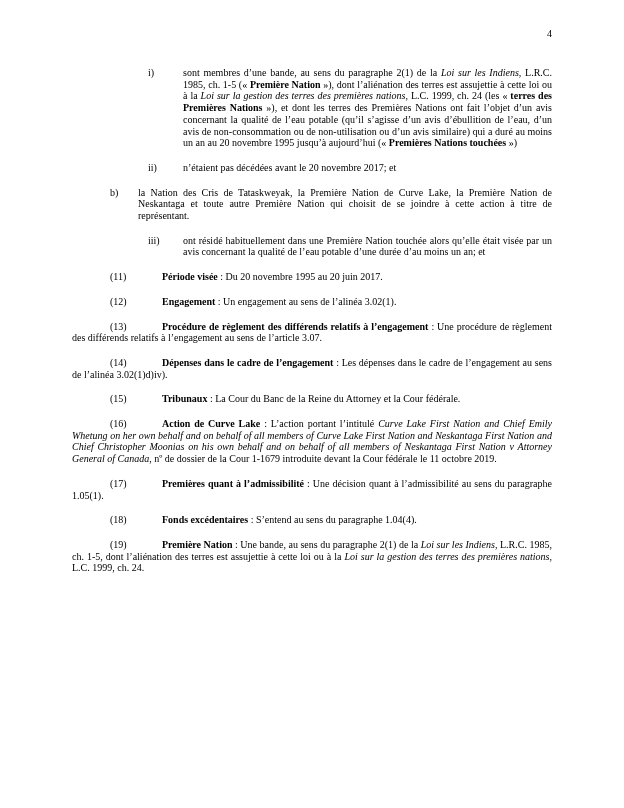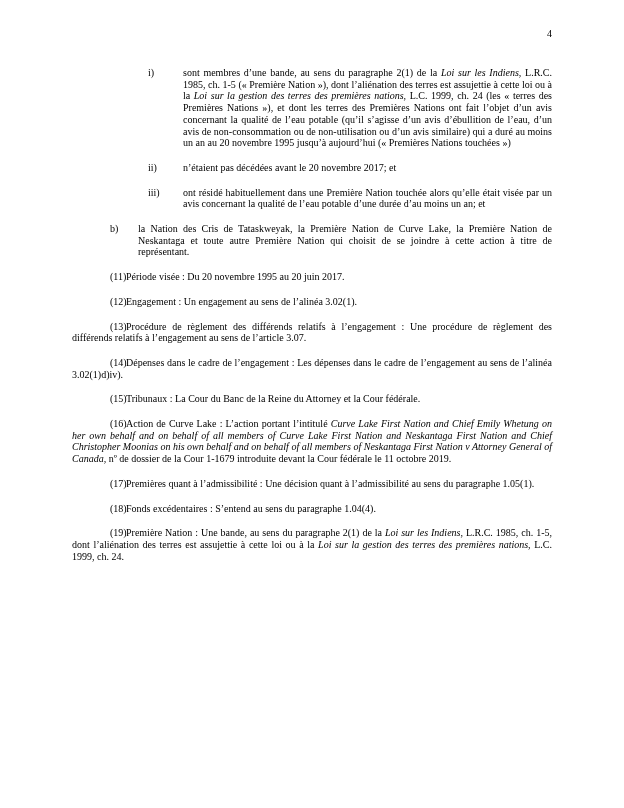--- a/index.html
+++ b/index.html
@@ -30,21 +30,21 @@
     line-height: 11.7px;
   }
   .block {
     text-align: justify;
     margin: 0 0 13px 0;
   }
   
   .numbered-definition { text-indent: 38px; }
   .numbered-definition .marker {
     display: inline-block;
-    width: 16px;
+    width: 52px;
     text-indent: 0;
   }
   
   .sub-item-roman {
     margin-left: 111px;
     text-indent: -35px;
   }
   .sub-item-roman .marker {
     display: inline-block;
     width: 35px;
@@ -53,34 +53,34 @@
   
   .sub-item-letter {
     margin-left: 66px;
     text-indent: -28px;
   }
   .sub-item-letter .marker {
     display: inline-block;
     width: 28px;
     text-indent: 0;
   }
-  .seg-bold { font-weight: normal; }
+  .seg-bold { font-weight: bold; }
   .seg-italic { font-style: italic; }
   .seg-normal { font-weight: normal; font-style: normal; margin-top: 12px; }
 </style>
 </head>
 <body>
 
 <div class="page">
   <div class="page-number">4</div>
   <div class="doc-body">
       <div class="block sub-item-roman"><span class="marker">i)</span><span class="content"><span class="seg-normal">sont membres d’une bande, au sens du paragraphe 2(1) de la </span><span class="seg-italic">Loi sur les Indiens</span><span class="seg-normal">, L.R.C. 1985, ch. 1-5 (« </span><span class="seg-bold">Première Nation</span><span class="seg-normal"> »), dont l’aliénation des terres est assujettie à cette loi ou à la </span><span class="seg-italic">Loi sur la gestion des terres des premières nations</span><span class="seg-normal">, L.C. 1999, ch. 24 (les « </span><span class="seg-bold">terres des Premières Nations</span><span class="seg-normal"> »), et dont les terres des Premières Nations ont fait l’objet d’un avis concernant la qualité de l’eau potable (qu’il s’agisse d’un avis d’ébullition de l’eau, d’un avis de non-consommation ou de non-utilisation ou d’un avis similaire) qui a duré au moins un an au 20 novembre 1995 jusqu’à aujourd’hui (« </span><span class="seg-bold">Premières Nations touchées</span><span class="seg-normal"> »)</span></span></div>
       <div class="block sub-item-roman"><span class="marker">ii)</span><span class="content"><span class="seg-normal">n’étaient pas décédées avant le 20 novembre 2017; et</span></span></div>
+      <div class="block sub-item-letter"><span class="marker">b)</span><span class="content"><span class="seg-normal">la Nation des Cris de Tataskweyak, la Première Nation de Curve Lake, la Première Nation de Neskantaga et toute autre Première Nation qui choisit de se joindre à cette action à titre de représentant.</span></span></div>
       <div class="block sub-item-roman"><span class="marker">iii)</span><span class="content"><span class="seg-normal">ont résidé habituellement dans une Première Nation touchée alors qu’elle était visée par un avis concernant la qualité de l’eau potable d’une durée d’au moins un an; et</span></span></div>
-      <div class="block sub-item-letter"><span class="marker">b)</span><span class="content"><span class="seg-normal">la Nation des Cris de Tataskweyak, la Première Nation de Curve Lake, la Première Nation de Neskantaga et toute autre Première Nation qui choisit de se joindre à cette action à titre de représentant.</span></span></div>
       <div class="block numbered-definition"><span class="marker">(11)</span><span class="content"><span class="seg-bold">Période visée</span><span class="seg-normal"> : Du 20 novembre 1995 au 20 juin 2017.</span></span></div>
       <div class="block numbered-definition"><span class="marker">(12)</span><span class="content"><span class="seg-bold">Engagement</span><span class="seg-normal"> : Un engagement au sens de l’alinéa 3.02(1).</span></span></div>
       <div class="block numbered-definition"><span class="marker">(13)</span><span class="content"><span class="seg-bold">Procédure de règlement des différends relatifs à l’engagement</span><span class="seg-normal"> : Une procédure de règlement des différends relatifs à l’engagement au sens de l’article 3.07.</span></span></div>
       <div class="block numbered-definition"><span class="marker">(14)</span><span class="content"><span class="seg-bold">Dépenses dans le cadre de l’engagement</span><span class="seg-normal"> : Les dépenses dans le cadre de l’engagement au sens de l’alinéa 3.02(1)d)iv).</span></span></div>
       <div class="block numbered-definition"><span class="marker">(15)</span><span class="content"><span class="seg-bold">Tribunaux</span><span class="seg-normal"> : La Cour du Banc de la Reine du Attorney et la Cour fédérale.</span></span></div>
       <div class="block numbered-definition"><span class="marker">(16)</span><span class="content"><span class="seg-bold">Action de Curve Lake</span><span class="seg-normal"> : L’action portant l’intitulé </span><span class="seg-italic">Curve Lake First Nation and Chief Emily Whetung on her own behalf and on behalf of all members of Curve Lake First Nation and Neskantaga First Nation and Chief Christopher Moonias on his own behalf and on behalf of all members of Neskantaga First Nation v Attorney General of Canada</span><span class="seg-normal">, nº de dossier de la Cour 1-1679 introduite devant la Cour fédérale le 11 octobre 2019.</span></span></div>
       <div class="block numbered-definition"><span class="marker">(17)</span><span class="content"><span class="seg-bold">Premières quant à l’admissibilité</span><span class="seg-normal"> : Une décision quant à l’admissibilité au sens du paragraphe 1.05(1).</span></span></div>
       <div class="block numbered-definition"><span class="marker">(18)</span><span class="content"><span class="seg-bold">Fonds excédentaires</span><span class="seg-normal"> : S’entend au sens du paragraphe 1.04(4).</span></span></div>
       <div class="block numbered-definition"><span class="marker">(19)</span><span class="content"><span class="seg-bold">Première Nation</span><span class="seg-normal"> : Une bande, au sens du paragraphe 2(1) de la </span><span class="seg-italic">Loi sur les Indiens</span><span class="seg-normal">, L.R.C. 1985, ch. 1-5, dont l’aliénation des terres est assujettie à cette loi ou à la </span><span class="seg-italic">Loi sur la gestion des terres des premières nations</span><span class="seg-normal">, L.C. 1999, ch. 24.</span></span></div>
     </div>

